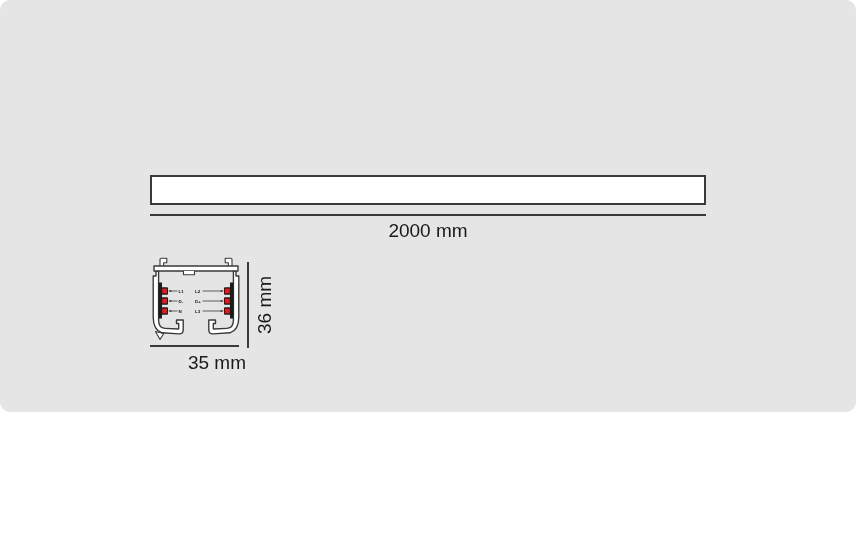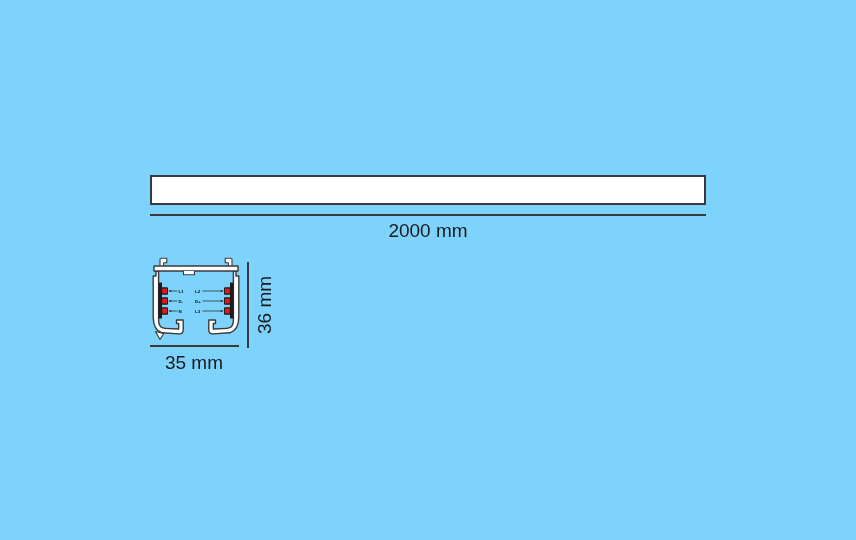--- a/index.html
+++ b/index.html
@@ -4,23 +4,24 @@
 <style>
   html, body {
     margin: 0;
     padding: 0;
     background: #ffffff;
     font-family: "Liberation Sans", "DejaVu Sans", sans-serif;
   }
   #canvas {
     position: relative;
     width: 856px;
-    height: 540px;
-    background: #7dd3fc;
+    height: 412px;
+    background: #e5e5e5;
     overflow: hidden;
+    border-radius: 10px;
   }
   .abs { position: absolute; }
 
   
   #rail-rect {
     left: 150px; top: 175px;
     width: 552px; height: 26px;
     border: 2px solid #3a3a3a;
     background: #ffffff;
   }
@@ -53,21 +54,21 @@
     text-align: center;
     font-size: 19px;
     color: #1a1a1a;
     line-height: 26px;
   }
 
   
   #width-dim-line { left: 150px; top: 345px; width: 89px; }
   #width-dim-label {
     left: 142px; top: 352px; width: 104px;
-    text-align: center;
+    text-align: right;
     font-size: 19px;
     color: #1a1a1a;
   }
 
   svg .outline {
     fill: #ffffff;
     stroke: #3a3a3a;
     stroke-width: 1.4;
     stroke-linejoin: round;
   }

